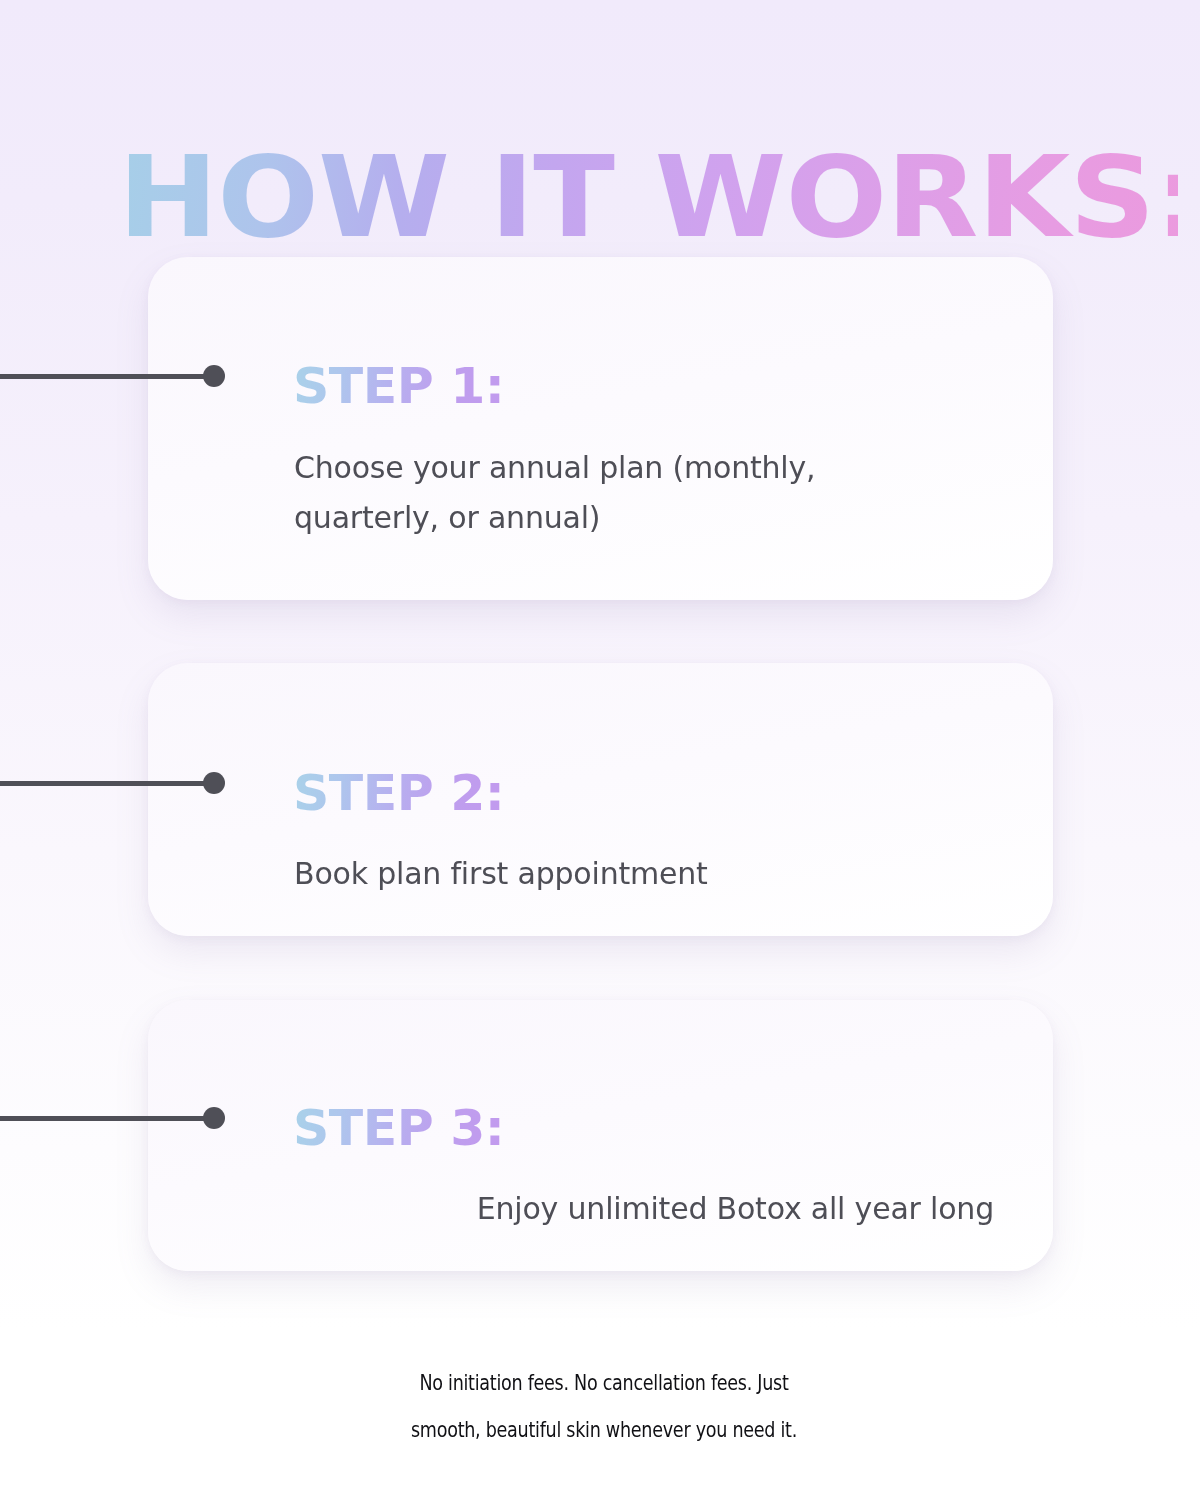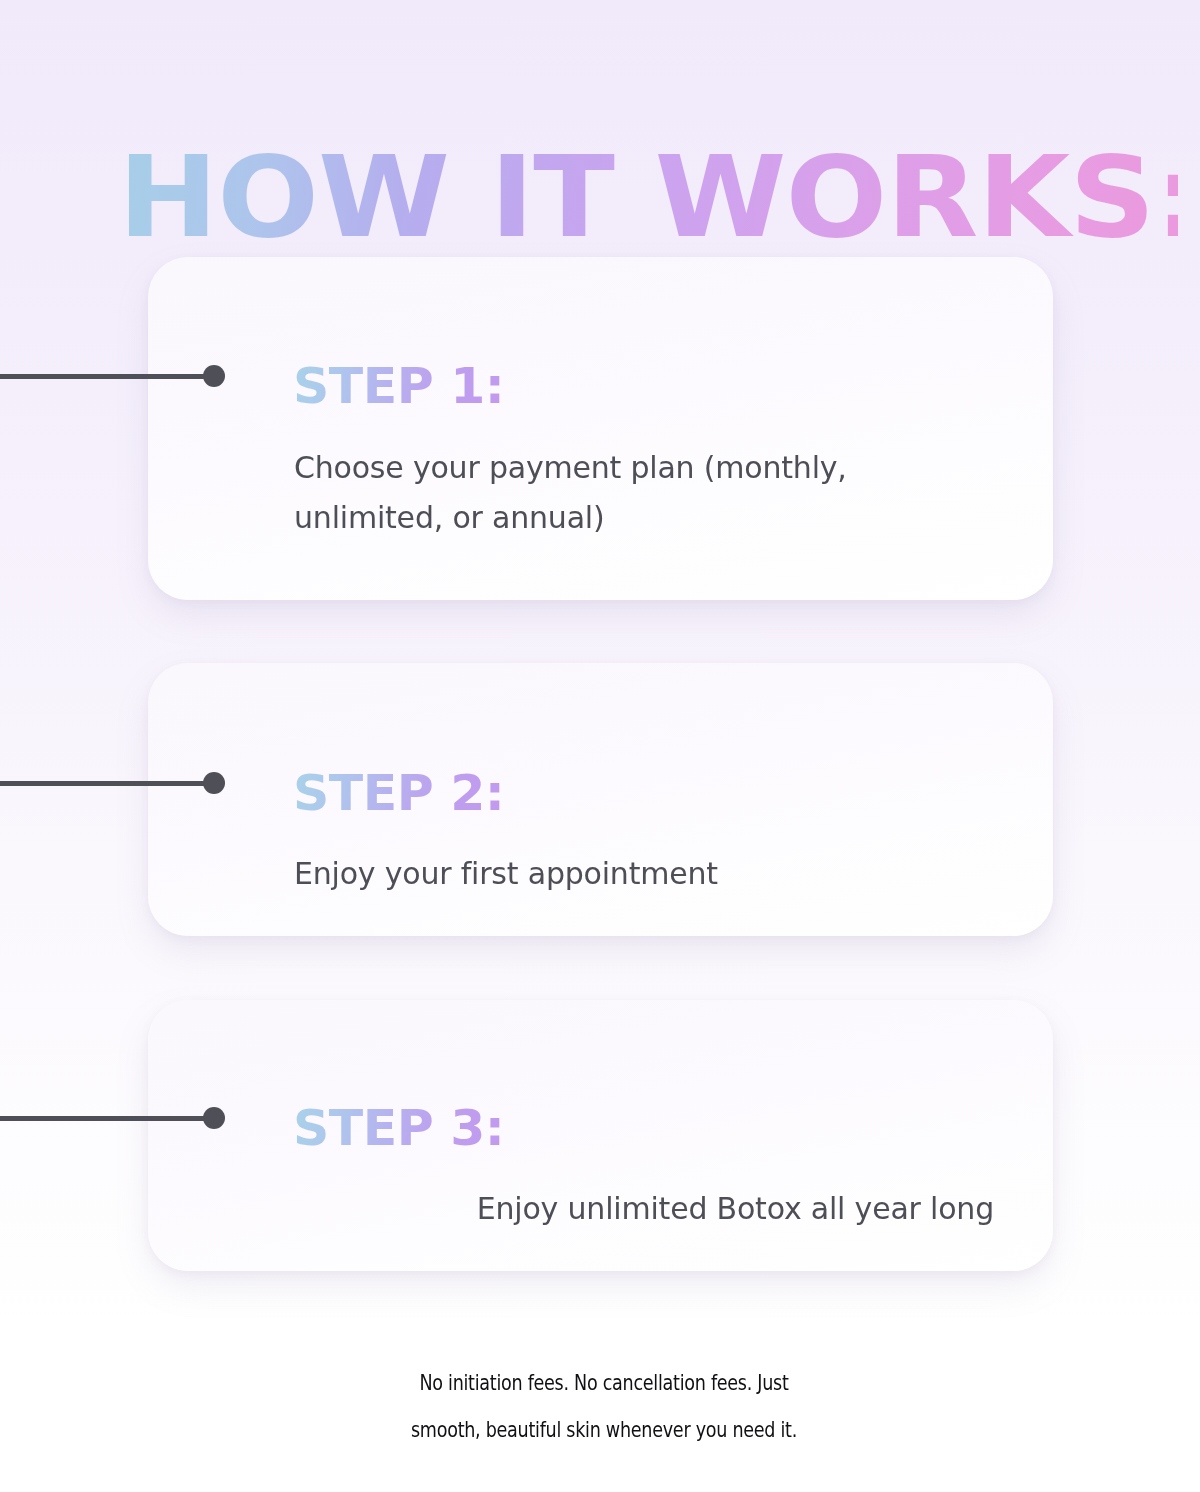--- a/index.html
+++ b/index.html
@@ -168,29 +168,29 @@
 <div id="page">
 
   <h1 id="headline">HOW IT WORKS:</h1>
 
   <div class="card" id="card-1"></div>
   <div class="connector" id="connector-1">
     <span class="line"></span>
     <span class="dot"></span>
   </div>
   <div class="step-label" id="label-1">STEP 1:</div>
-  <div class="step-desc" id="desc-1">Choose your payment plan (monthly, unlimited, or annual)</div>
+  <div class="step-desc" id="desc-1">Choose your annual plan (monthly, quarterly, or annual)</div>
 
   <div class="card" id="card-2"></div>
   <div class="connector" id="connector-2">
     <span class="line"></span>
     <span class="dot"></span>
   </div>
   <div class="step-label" id="label-2">STEP 2:</div>
-  <div class="step-desc" id="desc-2">Enjoy your first appointment</div>
+  <div class="step-desc" id="desc-2">Book plan first appointment</div>
 
   <div class="card" id="card-3"></div>
   <div class="connector" id="connector-3">
     <span class="line"></span>
     <span class="dot"></span>
   </div>
   <div class="step-label" id="label-3">STEP 3:</div>
   <div class="step-desc" id="desc-3">Enjoy unlimited Botox all year long</div>
 
   <div id="footer">

